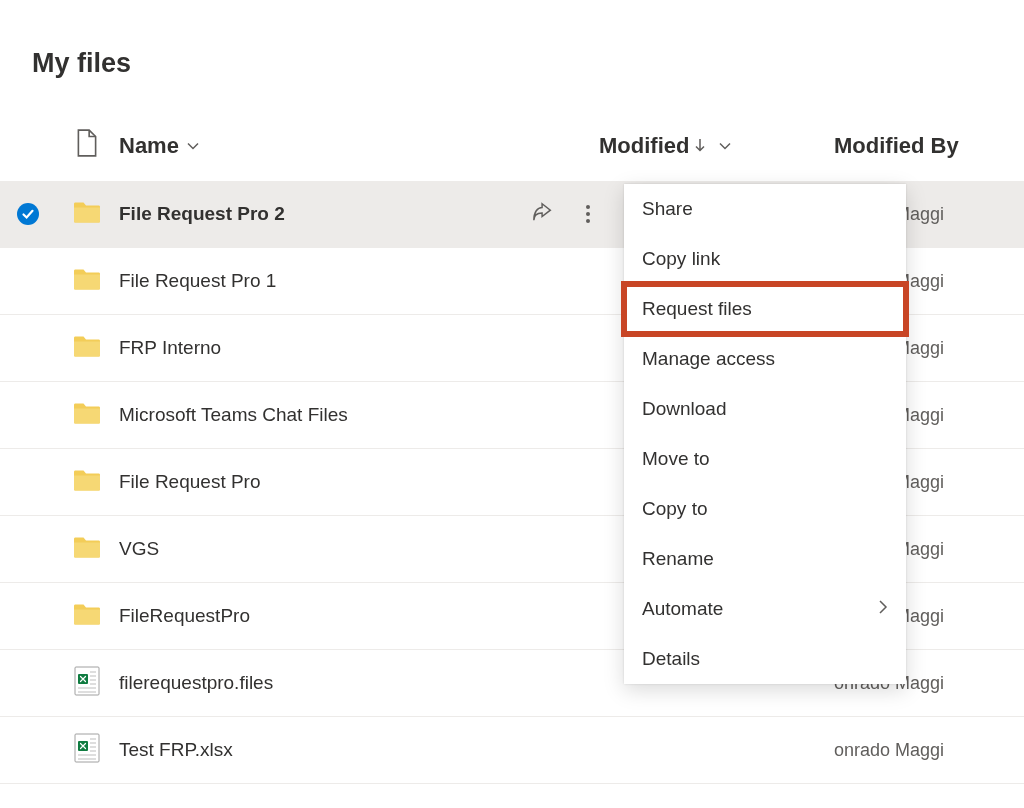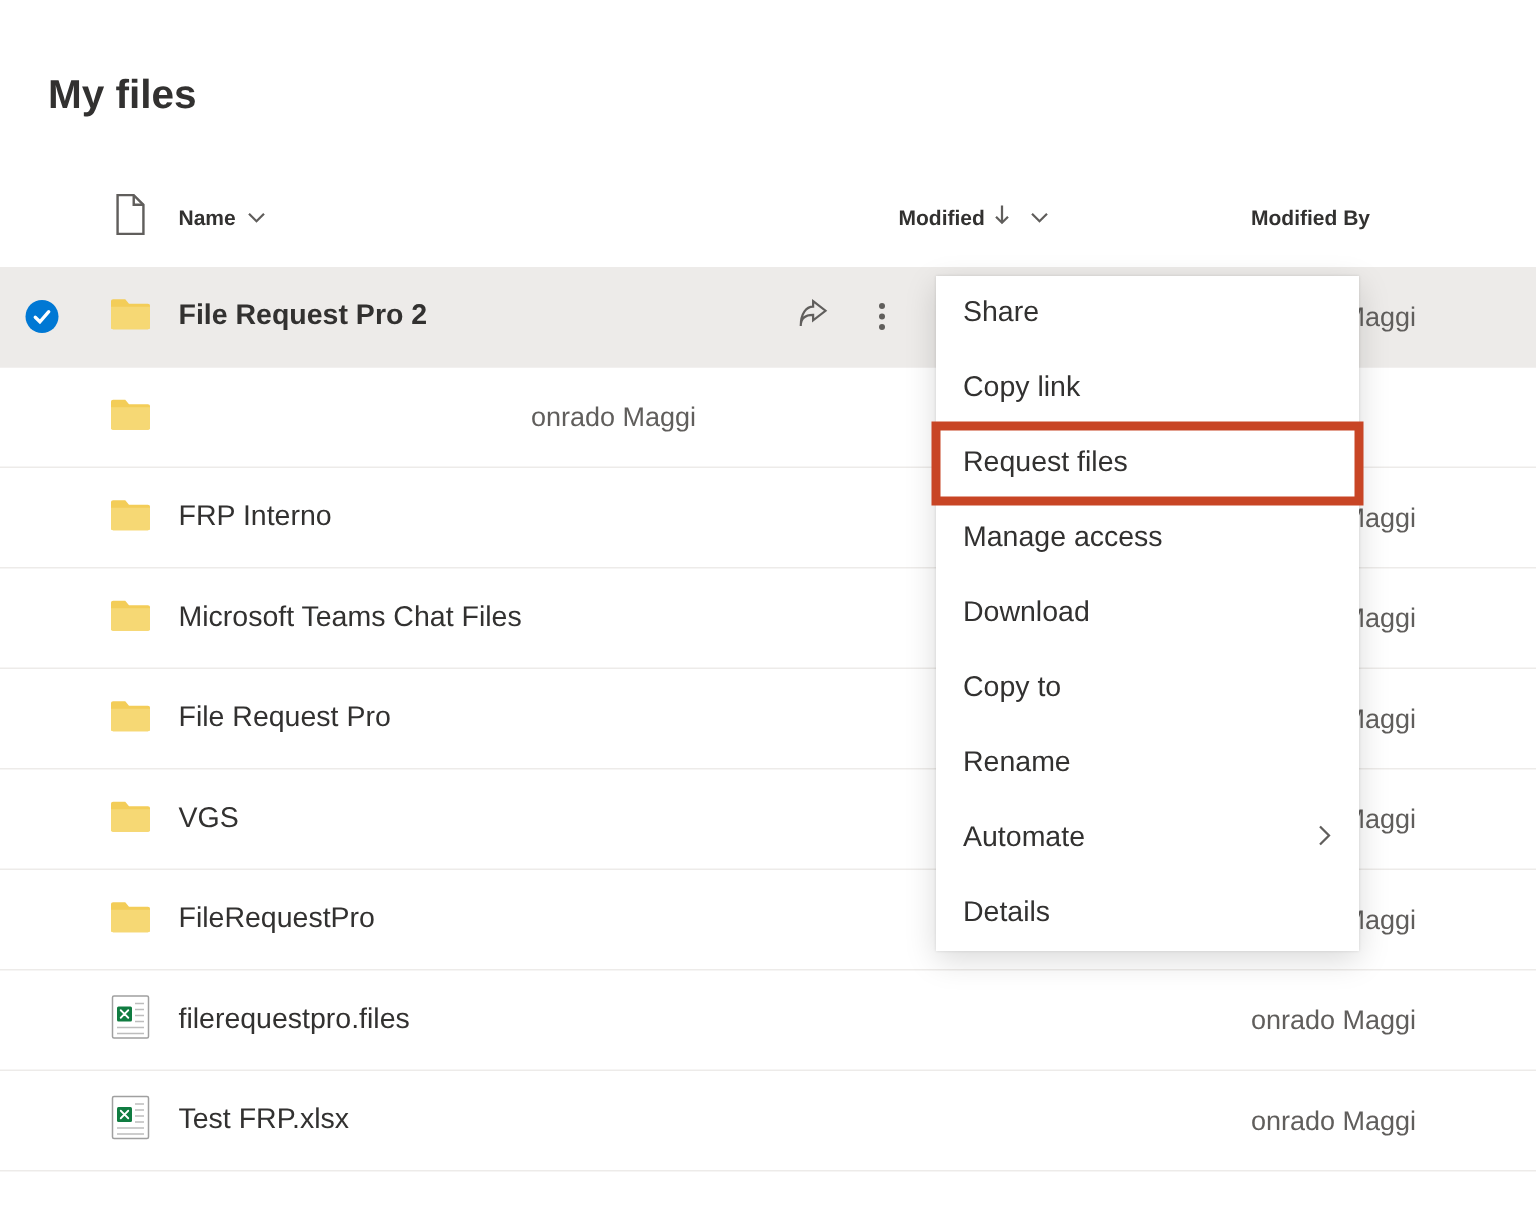--- a/index.html
+++ b/index.html
@@ -25,21 +25,21 @@
     }
     .file-table {
       margin-top: 50px;
       width: 100%;
     }
     .header-row {
       display: flex;
       align-items: center;
       padding: 0 0 18px 0;
       color: #323130;
-      font-size: 14px;
+      font-size: 22px;
     }
     .col-check {
       width: 55px;
       display: flex;
       justify-content: center;
     }
     .col-icon {
       width: 64px;
       display: flex;
       justify-content: center;
@@ -256,20 +256,23 @@
         <div class="col-modifiedby" style="padding-left: 235px;">onrado Maggi</div>
       </div>
       <div class="file-row">
         <div class="col-check"></div>
         <div class="col-icon">
           <span class="folder-icon"><svg viewBox="0 0 28 22">
               <path d="M1 3 L1 20 C1 21 1.5 21.5 2.5 21.5 L25.5 21.5 C26.5 21.5 27 21 27 20 L27 6 C27 5 26.5 4.5 25.5 4.5 L13 4.5 L10.5 1.5 L2.5 1.5 C1.5 1.5 1 2 1 3 Z" fill="#f3cd58"></path>
               <path d="M1 6.5 L27 6.5 L27 20 C27 21 26.5 21.5 25.5 21.5 L2.5 21.5 C1.5 21.5 1 21 1 20 Z" fill="#f6d874"></path>
             </svg></span>
         </div>
+        <div class="col-name">
+          <span class="name-text">File Request Pro 1</span>
+        </div>
         <div class="col-modifiedby" style="padding-left: 235px;">onrado Maggi</div>
       </div>
       <div class="file-row">
         <div class="col-check"></div>
         <div class="col-icon">
           <span class="folder-icon"><svg viewBox="0 0 28 22">
               <path d="M1 3 L1 20 C1 21 1.5 21.5 2.5 21.5 L25.5 21.5 C26.5 21.5 27 21 27 20 L27 6 C27 5 26.5 4.5 25.5 4.5 L13 4.5 L10.5 1.5 L2.5 1.5 C1.5 1.5 1 2 1 3 Z" fill="#f3cd58"></path>
               <path d="M1 6.5 L27 6.5 L27 20 C27 21 26.5 21.5 25.5 21.5 L2.5 21.5 C1.5 21.5 1 21 1 20 Z" fill="#f6d874"></path>
             </svg></span>
         </div>
@@ -384,20 +387,23 @@
       <div class="menu-item highlighted">
         <span>Request files</span>
       </div>
       <div class="menu-item">
         <span>Manage access</span>
       </div>
       <div class="menu-item">
         <span>Download</span>
       </div>
       <div class="menu-item">
+        <span>Move to</span>
+      </div>
+      <div class="menu-item">
         <span>Copy to</span>
       </div>
       <div class="menu-item">
         <span>Rename</span>
       </div>
       <div class="menu-item">
         <span>Automate</span>
         <span class="chevron-right"><svg width="10" height="16" viewBox="0 0 10 16" fill="none" stroke="#605e5c" stroke-width="1.5">
             <path d="M2 2 L8 8 L2 14"></path>
           </svg></span>

